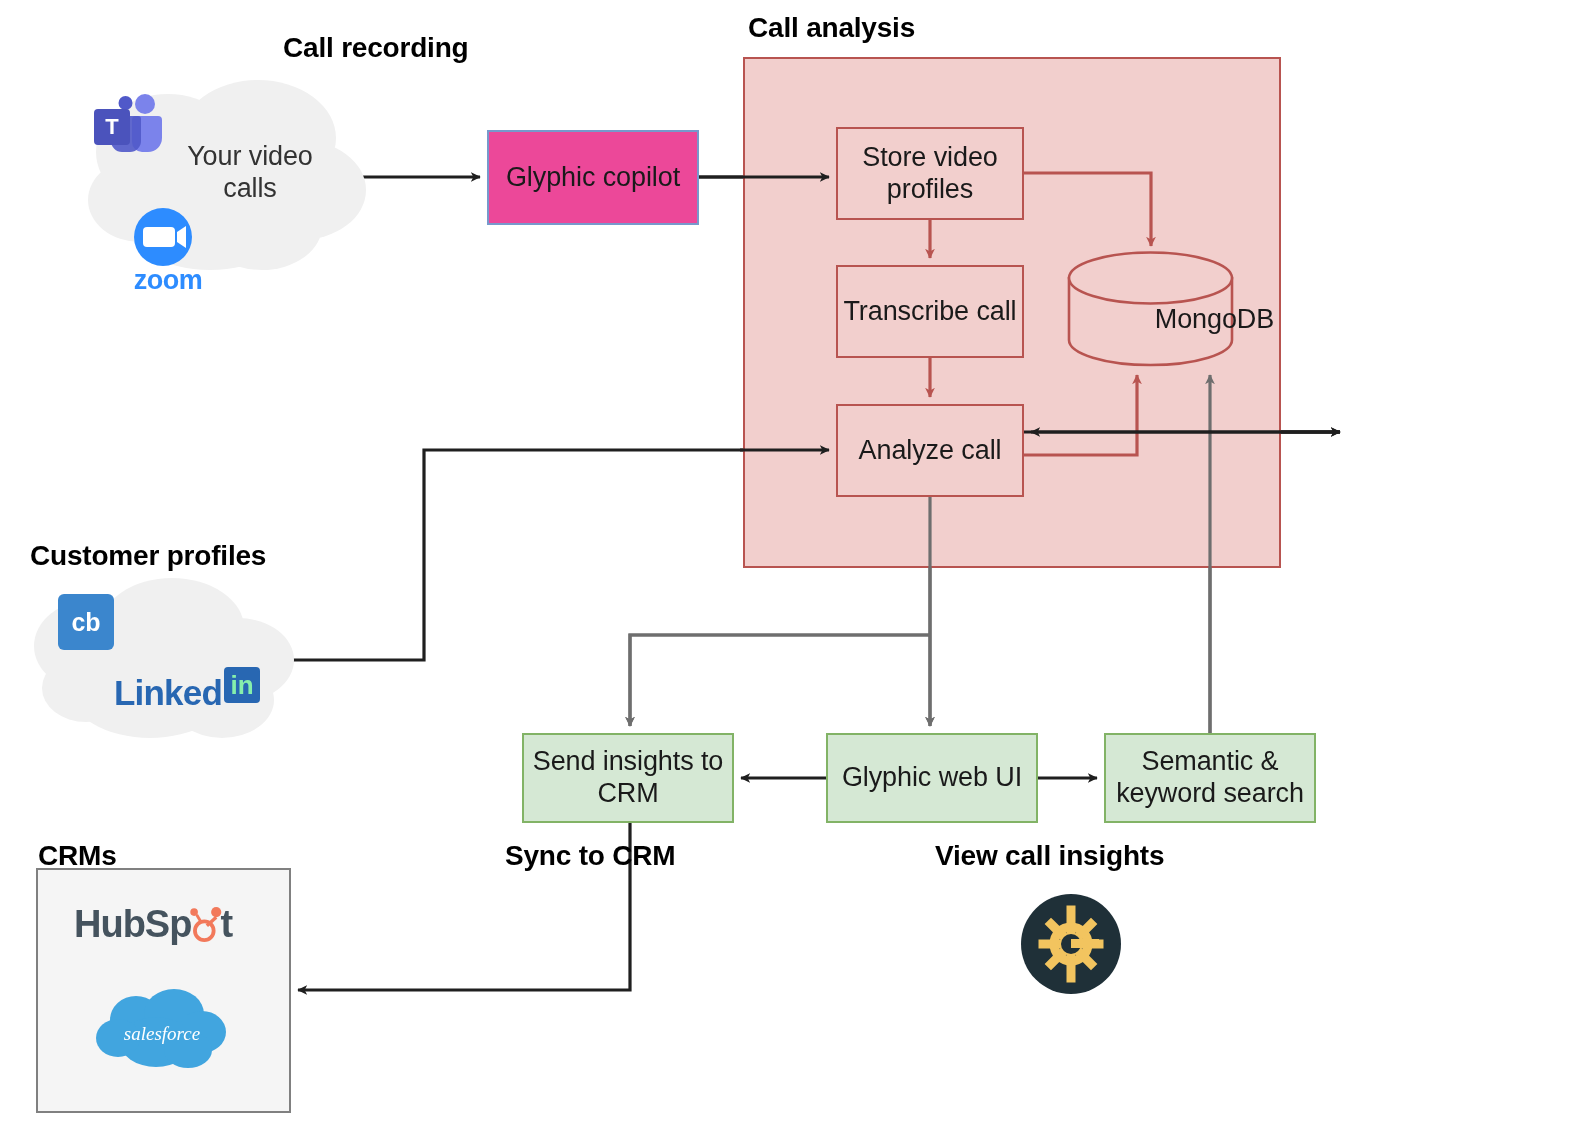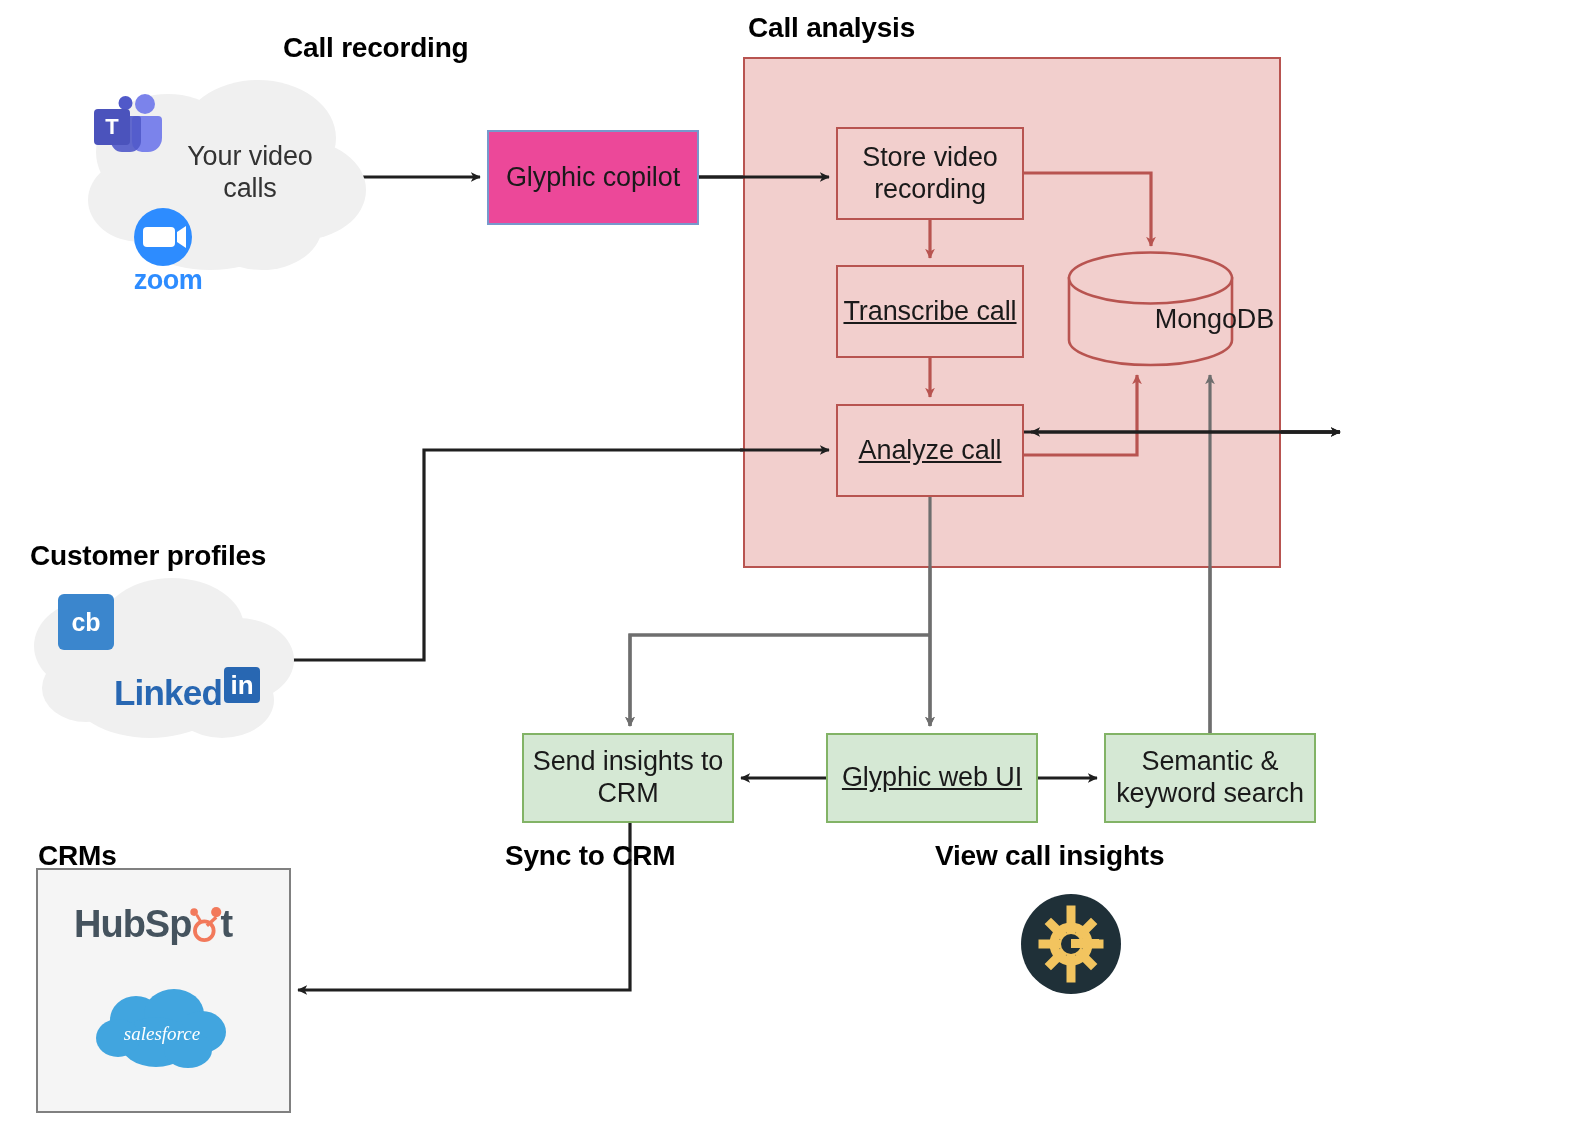--- a/index.html
+++ b/index.html
@@ -43,21 +43,21 @@
     position: absolute;
     font-size: 28px;
     font-weight: bold;
     color: #000000;
     white-space: nowrap;
     letter-spacing: -0.2px;
   }
   .logo {
     position: absolute;
   }
-  .nowrap { white-space: nowrap; text-decoration: underline; }
+  .nowrap { white-space: nowrap; }
 </style>
 </head>
 <body>
 
 <div id="diagram-root">
 
   <svg class="layer" viewBox="0 0 1594 1136">
     <defs>
       <marker id="ah-black" markerWidth="11" markerHeight="11" refX="9.2" refY="5.5" orient="auto" markerUnits="userSpaceOnUse">
         <path d="M0,0.6 L10,5.5 L0,10.4 L2.6,5.5 Z" fill="#1f1f1f"></path>
@@ -179,21 +179,21 @@
 
   <div class="node" style="left:487px; top:130px; width:212px; height:95px;
               background:#ec4899; border:2.2px solid #7799cc; z-index:3;">
     <span>Glyphic copilot</span>
   </div>
 
   <div class="node" style="left:836px; top:127px; width:188px; height:93px;
               background:#f2cfcd; border:2.2px solid #b85450; z-index:3;">
     <div>
       <div>Store video</div>
-      <div>recording</div>
+      <div>profiles</div>
     </div>
   </div>
 
   <div class="node" style="left:836px; top:265px; width:188px; height:93px;
               background:#f2cfcd; border:2.2px solid #b85450; z-index:3;">
     <span class="nowrap">Transcribe call</span>
   </div>
 
   <div class="node" style="left:836px; top:404px; width:188px; height:93px;
               background:#f2cfcd; border:2.2px solid #b85450; z-index:3;">
@@ -244,21 +244,21 @@
     <svg viewBox="0 0 56 56" style="width:56px;height:56px;">
       <rect x="0" y="0" width="56" height="56" rx="6" fill="#3b86cd"></rect>
       <text x="28" y="37" text-anchor="middle" font-family="'Liberation Sans', sans-serif" font-size="25" font-weight="bold" fill="#ffffff">cb</text>
     </svg>
   </div>
 
   <div class="logo" style="left:114px; top:664px; width:160px; height:42px; z-index:4; display:flex; align-items:center;">
     <span style="font-size:35px; font-weight:bold; color:#2867b2; letter-spacing:-0.8px;margin-top:15px;">Linked</span>
     <span style="display:inline-flex; align-items:center; justify-content:center;
                  width:36px; height:36px; background:#2867b2; border-radius:4px;
-                 margin-left:2px; color:#ffffff; font-size:26px; font-weight:bold;">in</span>
+                 margin-left:2px; color:#86efac; font-size:26px; font-weight:bold;">in</span>
   </div>
 
   <div class="logo" style="left:74px; top:896px; width:190px; height:56px; z-index:4; display:flex; align-items:center;">
     <span style="font-size:38px; font-weight:bold; color:#45535e; letter-spacing:-1px;">HubSp</span>
     <svg viewBox="0 0 40 44" style="width:34px;height:38px;margin:0 -3px 0 -2px;">
       <circle cx="18" cy="30" r="11" fill="none" stroke="#f2795b" stroke-width="4.5"></circle>
       <circle cx="32" cy="8" r="6" fill="#f2795b"></circle>
       <path d="M32,14 L21,24" stroke="#f2795b" stroke-width="4"></path>
       <circle cx="6" cy="8" r="4.5" fill="#f2795b"></circle>
       <path d="M9,11 L15,21" stroke="#f2795b" stroke-width="3.4"></path>

